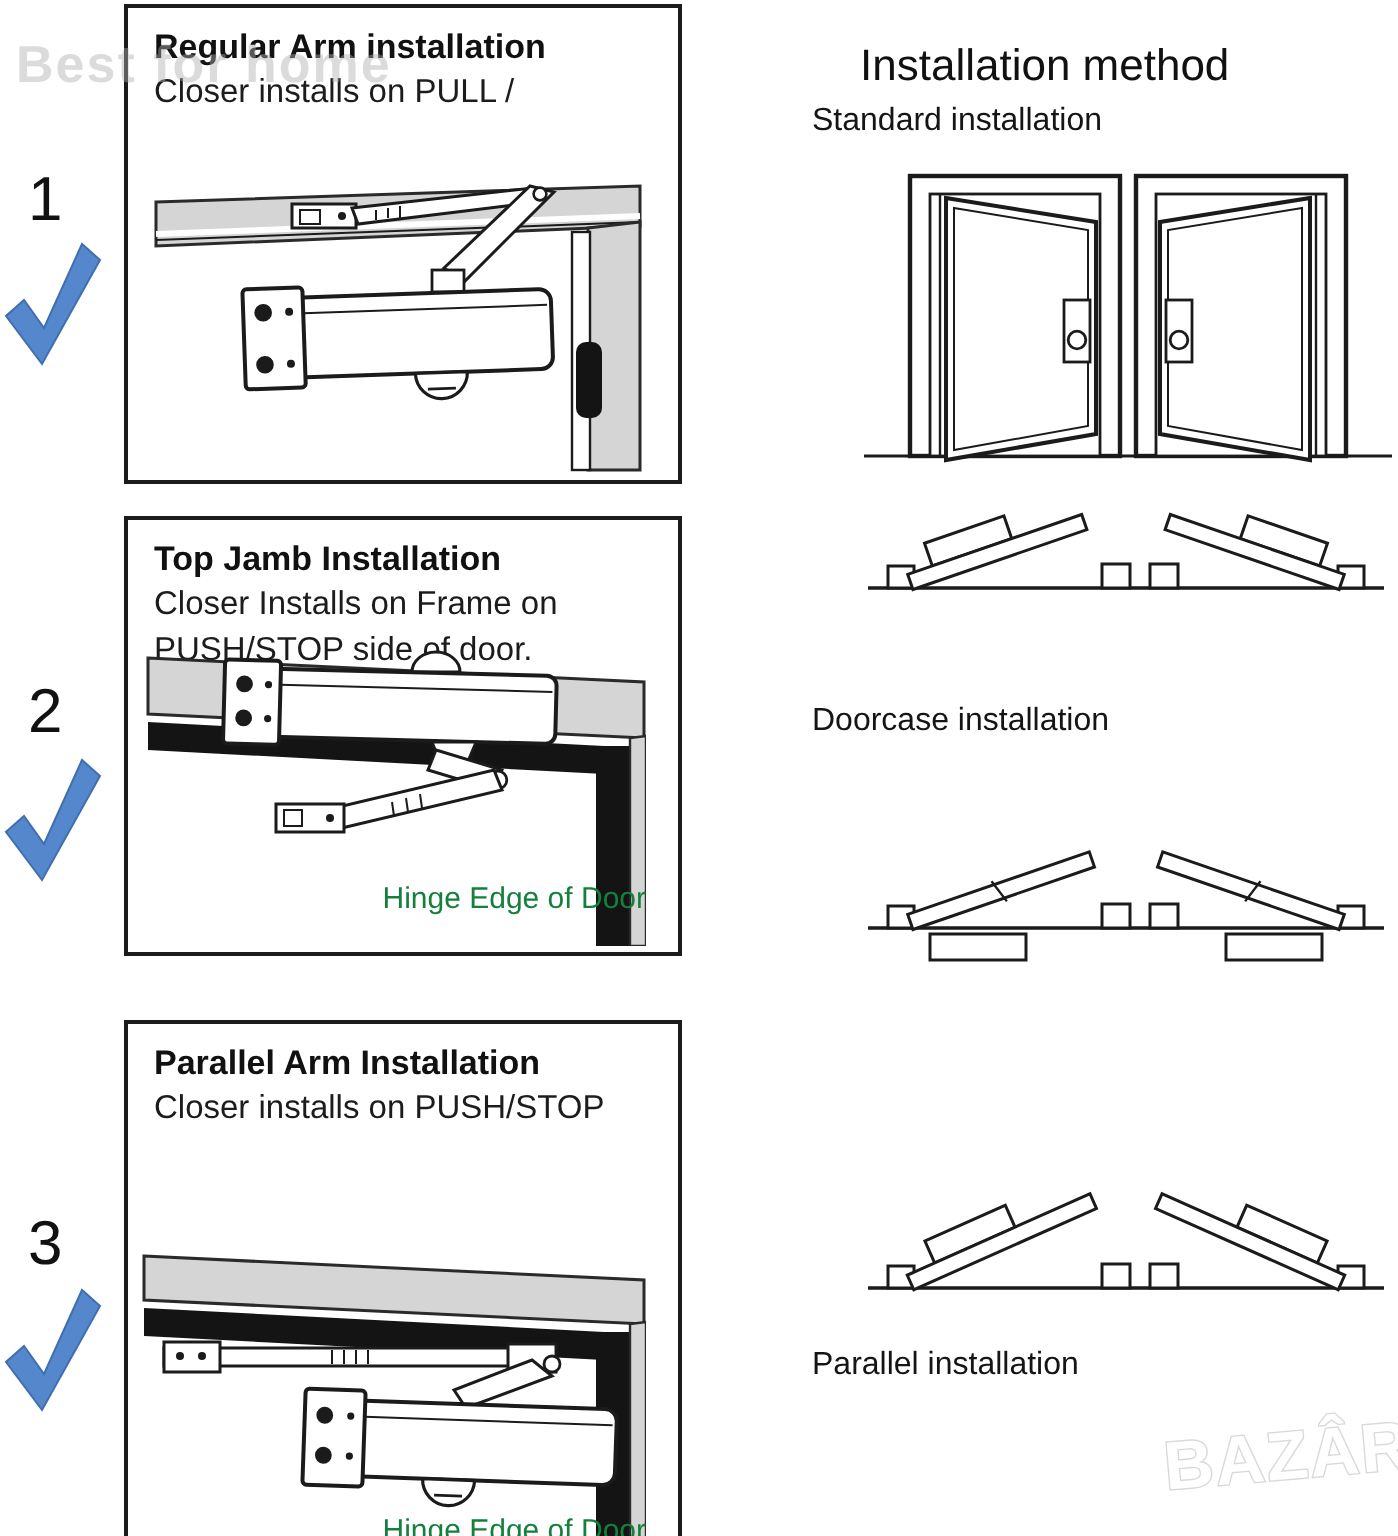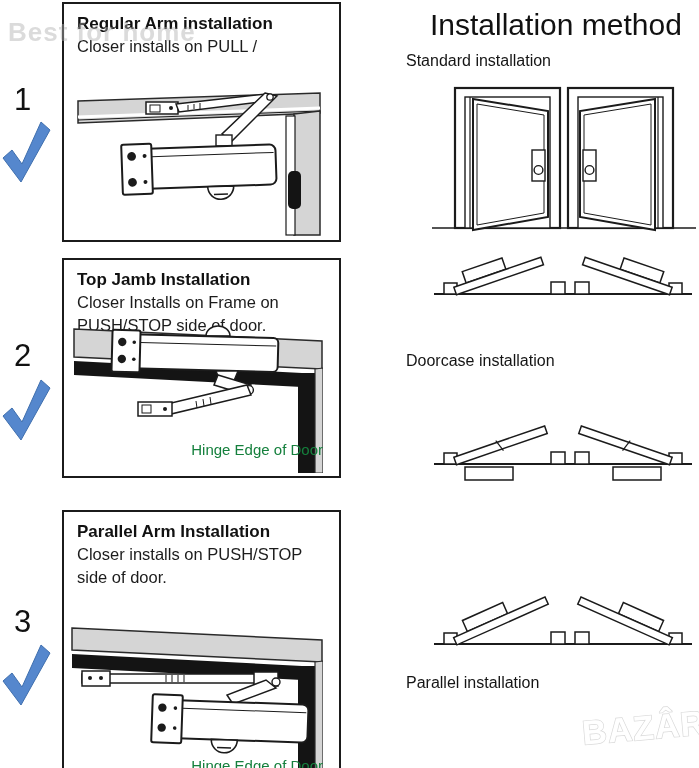--- a/index.html
+++ b/index.html
@@ -13,21 +13,21 @@
 
   
   .panel { position:absolute; left:62px; width:279px; background:#fff;
            border:2px solid #1b1b1b; padding:9px 12px 0 13px; z-index:1; }
   .panel-title { font-size:17px; font-weight:bold; line-height:1.32; color:#111; }
   .panel-body  { font-size:16.5px; line-height:1.38; color:#1c1c1c; }
   .panel-svg { position:absolute; left:6px; bottom:3px; }
   .hinge-label { position:absolute; font-size:15px; color:#15803d; z-index:3; }
 
   
-  .rc-title { position:absolute; left:430px; top:8px; font-size:30px; white-space:nowrap; color:#111; }
+  .rc-title { position:absolute; left:430px; top:20px; font-size:22px; white-space:nowrap; color:#111; }
   .rc-label { position:absolute; left:406px; font-size:16px; color:#151515; }
 
   
   .wm-top { position:absolute; left:8px; top:17px; font-size:26px; font-weight:bold;
             color:rgba(175,175,175,0.45); letter-spacing:1px; z-index:6; white-space:nowrap; }
   .wm-bazar { position:absolute; left:578px; top:696px; z-index:6; }
 
   svg { display:block; }
   .ln  { stroke:#1b1b1b; fill:none; }
   .wfill { fill:#ffffff; stroke:#1b1b1b; }
@@ -133,21 +133,20 @@
     <rect x="68" y="79" width="34" height="14" class="wfill" stroke-width="1.5"></rect>
     <rect x="72" y="82" width="9" height="8" class="wfill" stroke-width="1"></rect>
     <circle cx="95" cy="86" r="2" fill="#1b1b1b"></circle>
   </svg>
   <div class="hinge-label" style="right:16px;bottom:18px">Hinge Edge of Door</div>
 </div>
 
 <div class="panel" style="top:510px;height:275px">
   <div class="panel-title">Parallel Arm Installation</div>
   <div class="panel-body">Closer installs on PUSH/STOP</div>
-  <div class="panel-body">side of door.</div>
 
   <svg class="panel-svg" width="253" height="160" viewBox="0 0 253 160">
 
     <polygon class="gfill" stroke-width="1.5" points="2,8 252,20 252,42 2,30"></polygon>
 
     <polygon class="kfill" points="2,34 232,46 232,60 2,48"></polygon>
 
     <rect x="228" y="46" width="17" height="114" class="kfill"></rect>
     <polygon class="gfill" stroke-width="1.2" points="245,42 253,41 253,160 245,160"></polygon>
 

